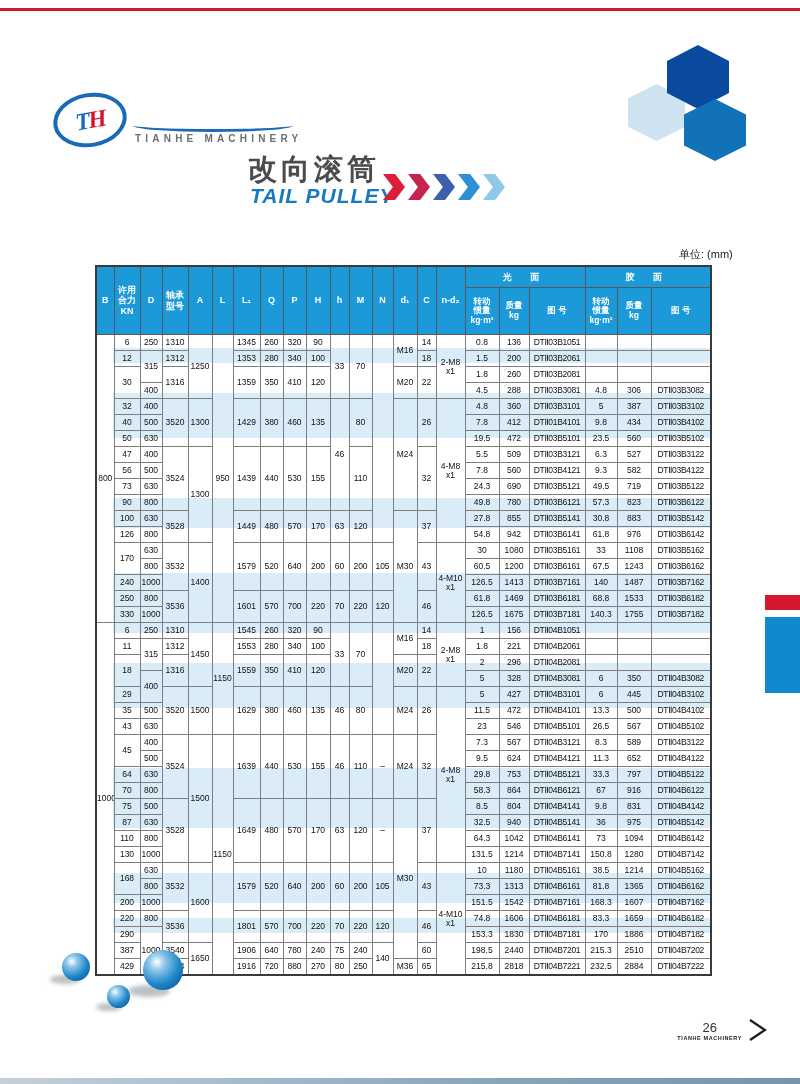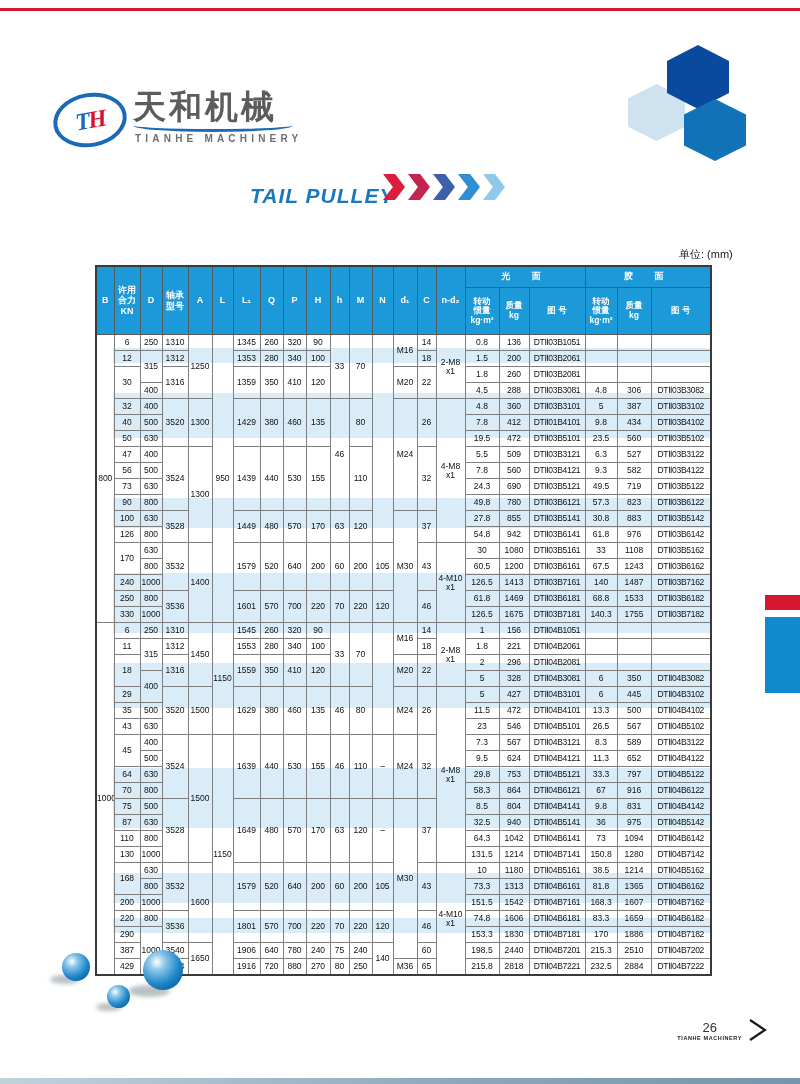--- a/index.html
+++ b/index.html
@@ -39,21 +39,21 @@
   .unit-note{position:absolute;left:644px;top:247px;font-size:11px;color:#222;margin-left:35px;}
   
   .stripe-band{position:absolute;background:#d9ecf8;}
   
   table.spec{position:absolute;left:95px;top:265px;width:615px;border-collapse:collapse;
              table-layout:fixed;border:2px solid #3a3a3a;}
   table.spec th{background:#1b99d8;color:#fff;font-size:9px;font-weight:bold;
                 border:1px solid #56595c;padding:0;line-height:1.12;white-space:pre-line;vertical-align:middle;}
   tr.tier1 th{height:20px;}
   tr.tier2 th{height:46px;font-size:8.5px;}
-  th.grp{letter-spacing:8px;font-family:Liberation Mono, monospace;}
+  th.grp{letter-spacing:8px;}
   table.spec td{border:1px solid #7e7e7e;font-size:8.5px;text-align:center;padding:0;height:15px;
                 line-height:1.05;color:#101010;white-space:pre-line;vertical-align:middle;overflow:hidden;}
   td.fig{font-size:7.5px;letter-spacing:-0.3px;}
   
   .edge-red{position:absolute;left:765px;top:595px;width:35px;height:15px;background:#d6182e;}
   .edge-blue{position:absolute;left:765px;top:617px;width:35px;height:76px;background:#1189ce;}
   
   .footer{position:absolute;right:32px;top:1018px;display:flex;align-items:center;}
   .footer-txt{text-align:center;margin-right:4px;}
   .page-num{font-size:13px;color:#333;}
@@ -67,29 +67,29 @@
 <body>
 
 <div class="sheet">
 
   <div class="top-red-line"></div>
 
   <div class="logo">
     <div class="logo-ellipse">
       <span class="logo-mono"><span class="t">T</span><span class="h">H</span></span>
     </div>
-    <div class="brand-cn">天和机械</div>
     <div class="brand-swoosh"></div>
     <div class="brand-en">TIANHE MACHINERY</div>
   </div>
 
   <div class="hex hex-pale"></div>
   <div class="hex hex-navy"></div>
   <div class="hex hex-blue"></div>
 
+  <div class="title-cn">改向滚筒</div>
   <div class="title-en">TAIL PULLEY</div>
   <div class="arrows">
       <div class="chev" style="background: rgb(220, 30, 60);"></div>
       <div class="chev" style="background: rgb(196, 37, 80);"></div>
       <div class="chev" style="background: rgb(62, 95, 169);"></div>
       <div class="chev" style="background: rgb(46, 143, 210);"></div>
       <div class="chev" style="background: rgb(144, 200, 234);"></div>
     </div>
 
   <div class="unit-note">单位: (mm)</div>

